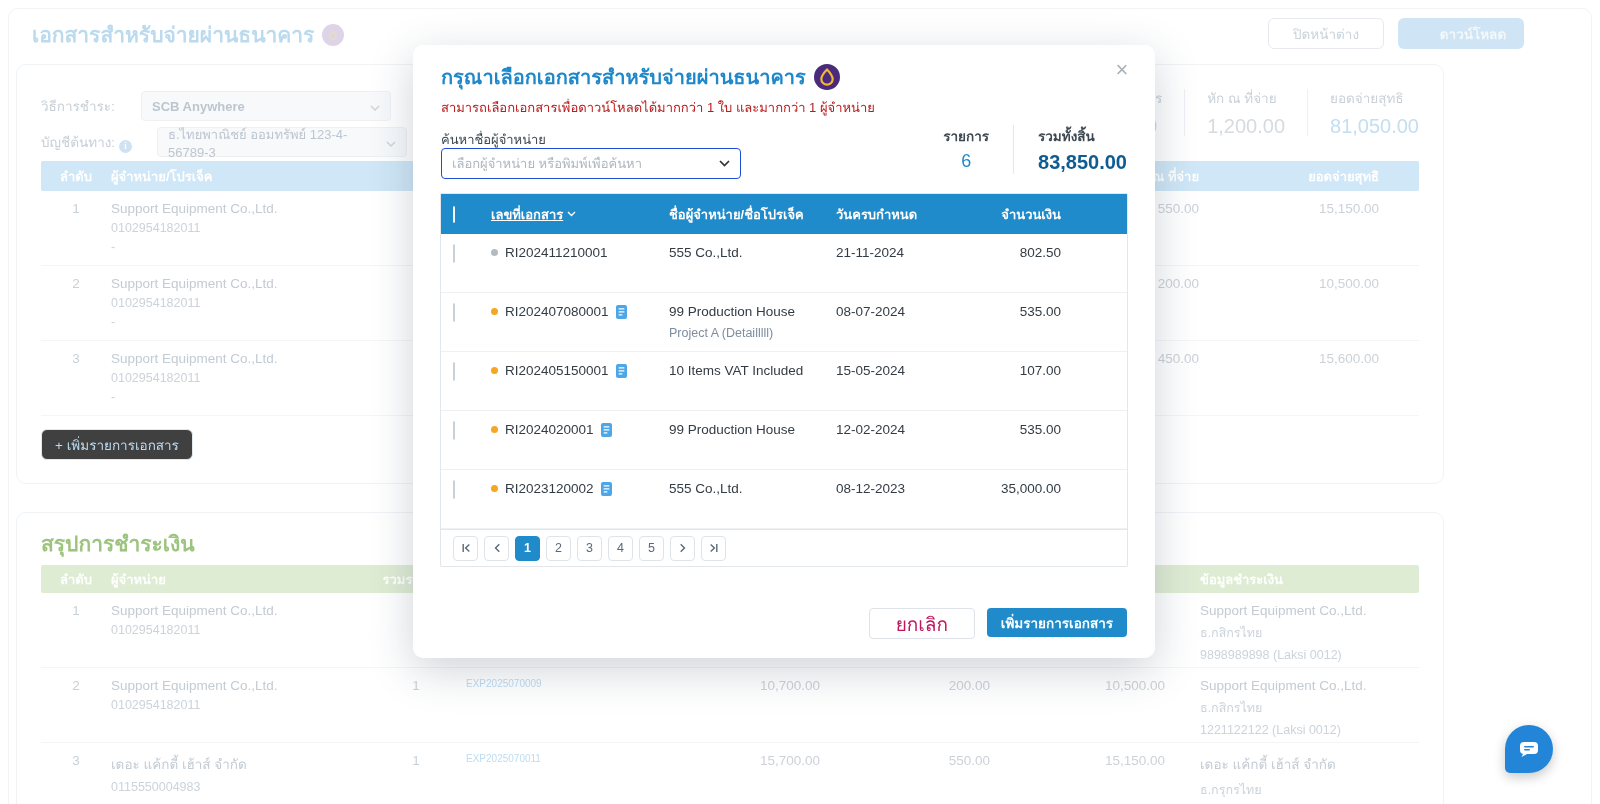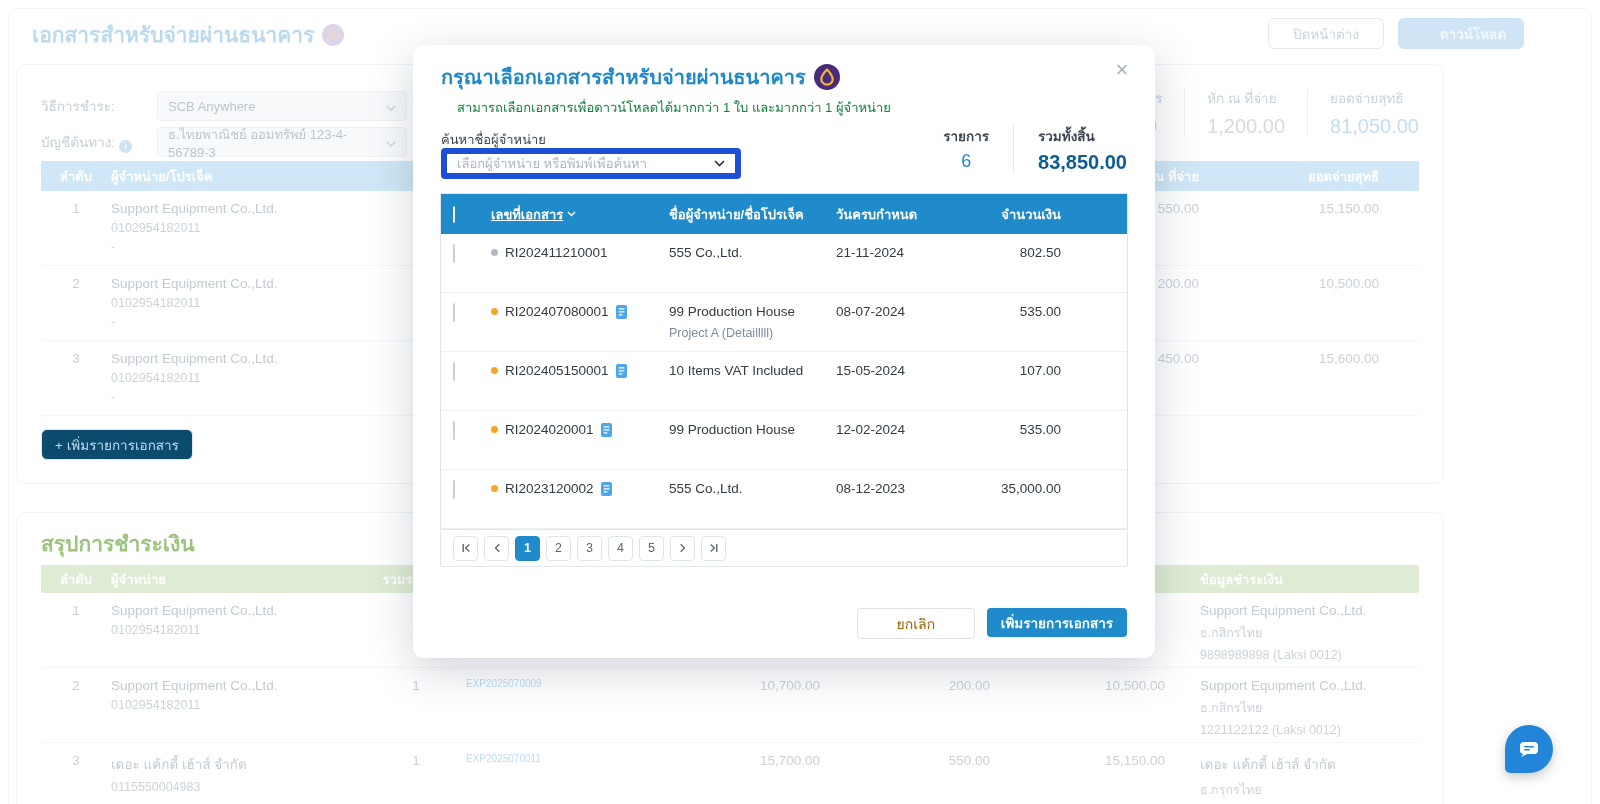--- a/index.html
+++ b/index.html
@@ -49,21 +49,21 @@
     background:#cfe7f6; color:#fff; font-size:13px; font-weight:700; height:30px;
     align-items:center; border-radius:2px; }
   .bg-row { display:grid; grid-template-columns:70px 330px 1fr 170px 180px 40px;
     height:75px; border-bottom:1px solid #f3f5f8; padding-top:10px; }
   .c-center { text-align:center; } .c-right { text-align:right; }
   .bg-row .idx { color:#c9d1d8; font-size:13.5px; }
   .bg-row .vname { color:#c3cbd3; font-size:13.5px; }
   .bg-row .vtax, .bg-row .vdash { color:#ccd3da; font-size:12.5px; margin-top:5px; }
   .bg-row .num { color:#ccd2d8; font-size:13.5px; }
   .btn-add-doc { margin-top:13px; width:152px; height:31px; border:1px solid #e1e9f0;
-    border-radius:6px; color:#bbdcf2; font-size:13.5px; background:#0c4a6e;
+    border-radius:6px; color:#bbdcf2; font-size:13.5px; background:#404040;
     display:flex; align-items:center; justify-content:center; }
 
   .lower-title { position:absolute; left:24px; top:14px; font-size:21px; font-weight:700; color:#9cc47e; }
   .low-table { position:absolute; left:24px; right:24px; top:52px; }
   .low-thead { display:grid; grid-template-columns:70px 255px 100px 115px 239px 170px 175px 35px 1fr;
     background:#dfecd4; color:#fff; font-size:13px; font-weight:700; height:28px;
     align-items:center; border-radius:2px; }
   .low-row { display:grid; grid-template-columns:70px 255px 100px 115px 239px 170px 175px 35px 1fr;
     height:75px; border-bottom:1px solid #f3f5f8; padding-top:10px; }
   .low-row .link { color:#bedcf2; font-size:10px; }
@@ -71,24 +71,24 @@
   .pay-l2 { color:#ccd3da; font-size:12.5px; margin-top:5px; }
 
   
   .modal { position:absolute; left:413px; top:45px; width:742px; height:613px;
     background:#fff; border-radius:10px; box-shadow:0 12px 44px rgba(35,55,80,.22);
     padding:0 28px; }
   .m-title-row { position:absolute; left:28px; top:16px; display:flex; align-items:center; gap:8px; }
   .m-title { font-size:20px; font-weight:700; color:#1f88c9; }
   .m-close { position:absolute; right:18px; top:10px; width:30px; height:30px; font-size:22px;
     color:#a7b1ba; display:flex; align-items:center; justify-content:center; cursor:pointer; }
-  .m-subtitle { position:absolute; left:28px; top:52px; font-size:13px; color:#15803d;margin-left:16px; }
+  .m-subtitle { position:absolute; left:28px; top:52px; font-size:13px; color:#b91c1c; }
   .m-search-label { position:absolute; left:28px; top:84px; font-size:13px; color:#3d4852; }
   .m-select { position:absolute; left:28px; top:103px; width:300px; height:31px;
-    border:6px solid #1d4ed8; border-radius:4px; display:flex; align-items:center; }
+    border:1px solid #1d4ed8; border-radius:4px; display:flex; align-items:center; }
   .m-select input { border:none; outline:none; flex:1; font-size:13px; padding:0 10px;
     color:#55606a; background:transparent; font-family:inherit; }
   .m-select input::placeholder { color:#aeb7c0; }
   .m-select .chev { color:#333; margin-right:10px; display:flex; }
 
   .m-stats { position:absolute; right:28px; top:80px; display:flex; align-items:stretch; }
   .m-stat { padding:0 24px; }
   .m-stat .lab { font-size:13.5px; color:#3d4852; font-weight:700; margin-bottom:4px; }
   .m-items-val { font-size:18px; color:#1f88c9; text-align:center; }
   .m-total-val { font-size:20px; font-weight:700; color:#0d5d92; }
@@ -115,22 +115,22 @@
   .m-amount { font-size:13.5px; color:#333c44; text-align:right; }
 
   .m-pagination { display:flex; gap:6px; padding:6px 0 6px 12px; border-top:1px solid #e2e7eb;
     align-items:center; height:37px; }
   .pg-btn { min-width:25px; height:25px; border:1px solid #dfe4e9; border-radius:4px;
     background:#fff; color:#5a6a77; font-size:12.5px; display:flex; align-items:center;
     justify-content:center; cursor:pointer; }
   .pg-btn.active { background:#1f8bca; border-color:#1f8bca; color:#fff; font-weight:700; }
 
   .m-footer { position:absolute; right:28px; bottom:19px; display:flex; gap:12px; }
-  .btn-cancel { width:118px; height:31px; background:#fff; border:1px solid #dde3e8;
-    border-radius:4px; color:#a16207; font-size:14px; display:flex; align-items:center;
+  .btn-cancel { width:106px; height:31px; background:#fff; border:1px solid #dde3e8;
+    border-radius:4px; color:#be185d; font-size:19px; display:flex; align-items:center;
     justify-content:center; cursor:pointer; }
   .btn-submit { min-width:128px; height:29px; background:#1f8bca; border:none; padding:0 14px;
     border-radius:4px; color:#fff; font-size:13.5px; font-weight:700; display:flex;
     align-items:center; justify-content:center; cursor:pointer; }
 
   .chat-fab { position:absolute; left:1505px; top:725px; width:48px; height:48px;
     background:#2285d8; border-radius:24px 24px 24px 5px; box-shadow:0 4px 12px rgba(0,0,0,.22);
     display:flex; align-items:center; justify-content:center; cursor:pointer; }
 </style>
 </head>
@@ -148,21 +148,21 @@
     </span>
   </div>
 
   <button class="abs btn-ghost btn-close-window">ปิดหน้าต่าง</button>
   <button class="abs btn-download">ดาวน์โหลด</button>
 
   <div class="card card-upper">
     <div class="abs" style="left:24px; top:30px;">
       <span class="form-label">วิธีการชำระ:</span>
     </div>
-    <div class="abs bg-select" style="left:140px; top:26px;">
+    <div class="abs bg-select" style="left:124px; top:26px;font-weight:bold;">
       <span>SCB Anywhere</span>
       <span class="chev">
         <svg width="10" height="6" viewBox="0 0 10 6">
             <path d="M1 1l4 4 4-4" stroke="currentColor" fill="none" stroke-width="1.5"></path>
           </svg>
       </span>
     </div>
     <div class="abs" style="left:24px; top:66px;">
       <span class="form-label">บัญชีต้นทาง:</span><span class="info-dot">i</span>
     </div>

